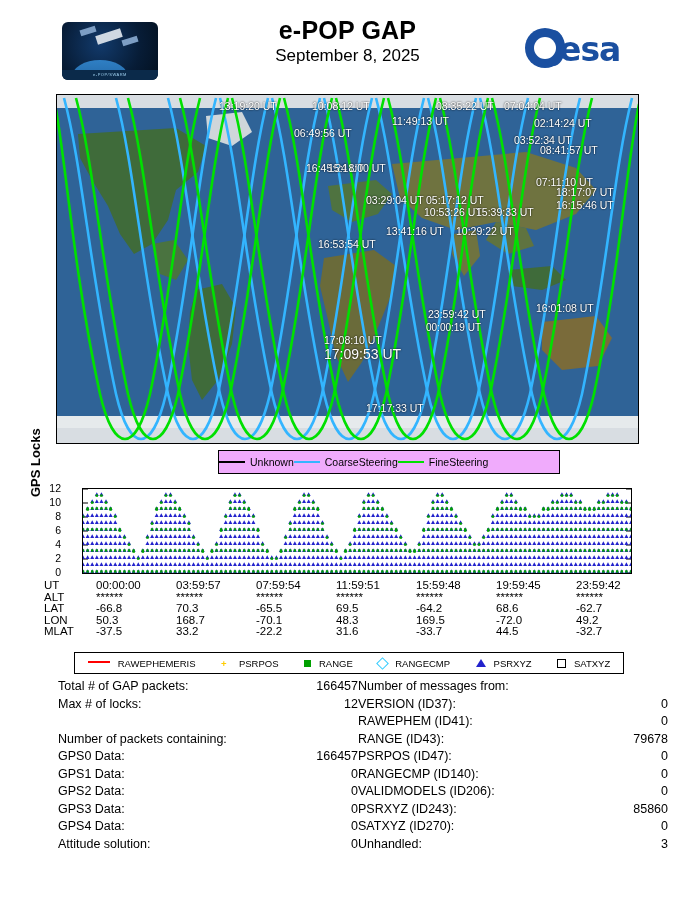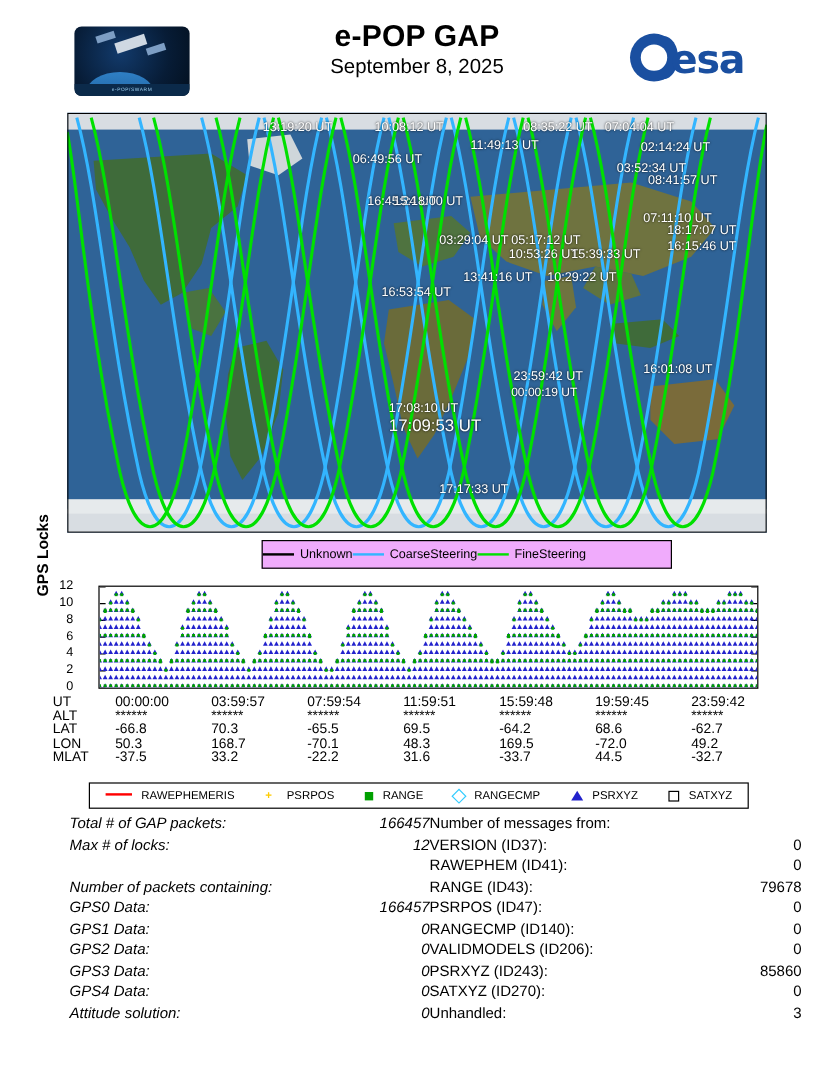--- a/index.html
+++ b/index.html
@@ -103,21 +103,21 @@
 
   .legend-gps{
     position:absolute;left:74px;top:652px;width:548px;height:20px;
     border:1px solid #000;background:#fff;display:flex;align-items:center;
     justify-content:space-around;font-size:9.5px;
   }
   .legend-gps .item{display:flex;align-items:center;gap:8px;}
 
   
   .stats{position:absolute;left:0;top:678px;width:695px;font-size:12.5px;}
-  .col-left{position:absolute;left:58px;top:0;width:300px;font-style:italic;}
+  .col-left{position:absolute;left:58px;top:0;width:300px;}
   .col-right{position:absolute;left:358px;top:0;width:310px;}
   .srow{display:flex;height:17.5px;line-height:17.5px;}
   .srow .k{flex:1;}
   .srow .v{width:88px;text-align:right;}
   .gap{height:17.5px;}
 
   
   .footer{
     position:absolute;left:58px;top:846px;width:600px;font-size:9.5px;line-height:11px;
   }

